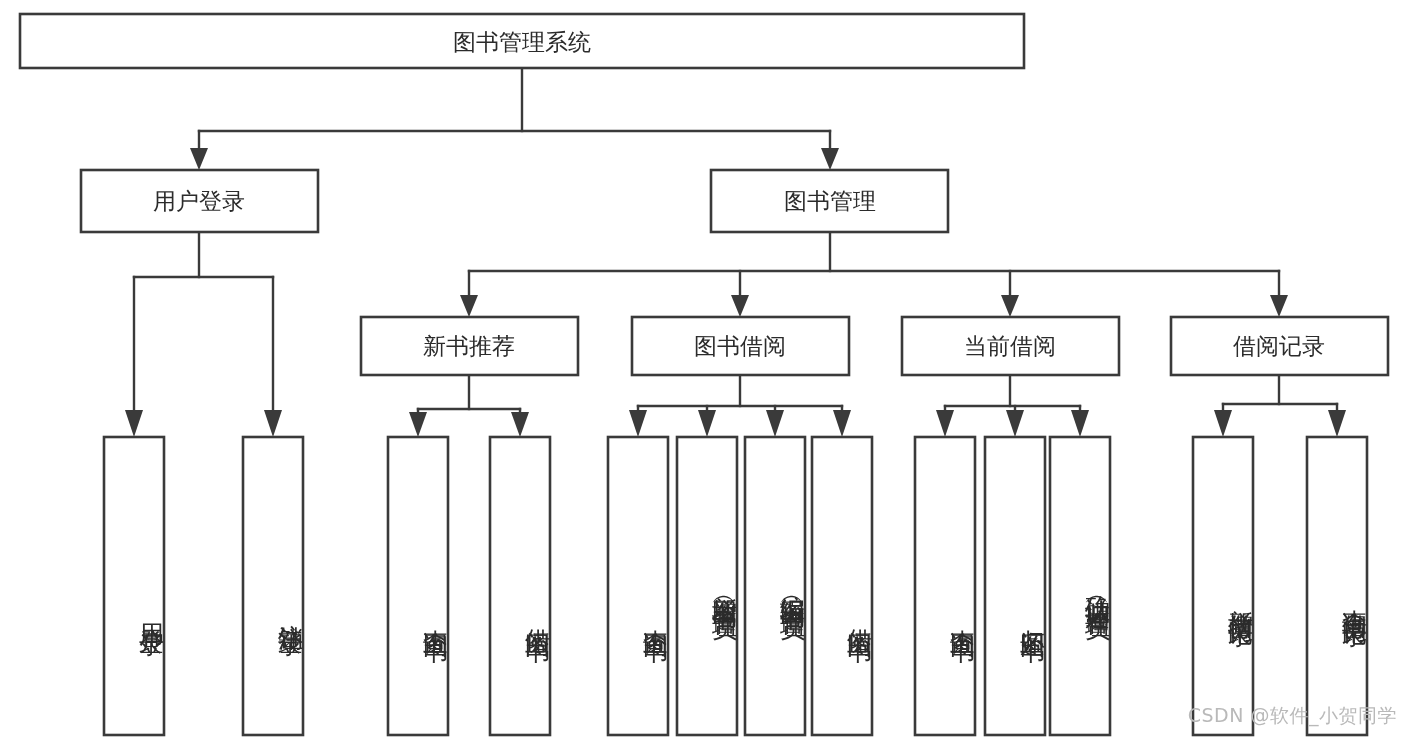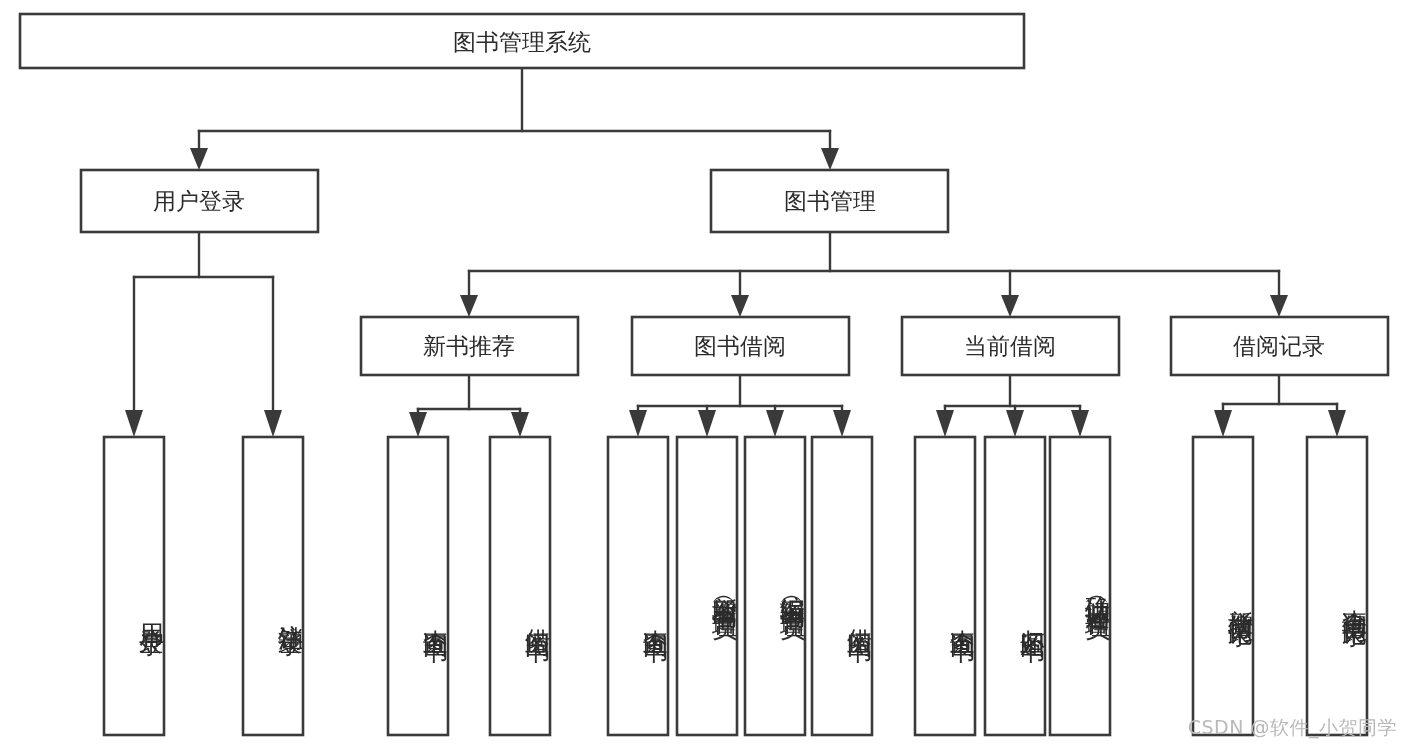--- a/index.html
+++ b/index.html
@@ -60,21 +60,21 @@
     font-size: 25px;
     line-height: 1.06;
     color: #2b2b2b;
     letter-spacing: 3px;
     white-space: nowrap;
     pointer-events: none;
   }
   #watermark {
     position: absolute;
     right: 8px;
-    bottom: 6px;
+    bottom: 18px;
     font-family: "DejaVu Sans", "Liberation Sans", sans-serif;
     font-size: 19px;
     color: #b9b9b9;
     letter-spacing: 0.5px;
     user-select: none;
   }
 </style>
 </head>
 <body>
 

